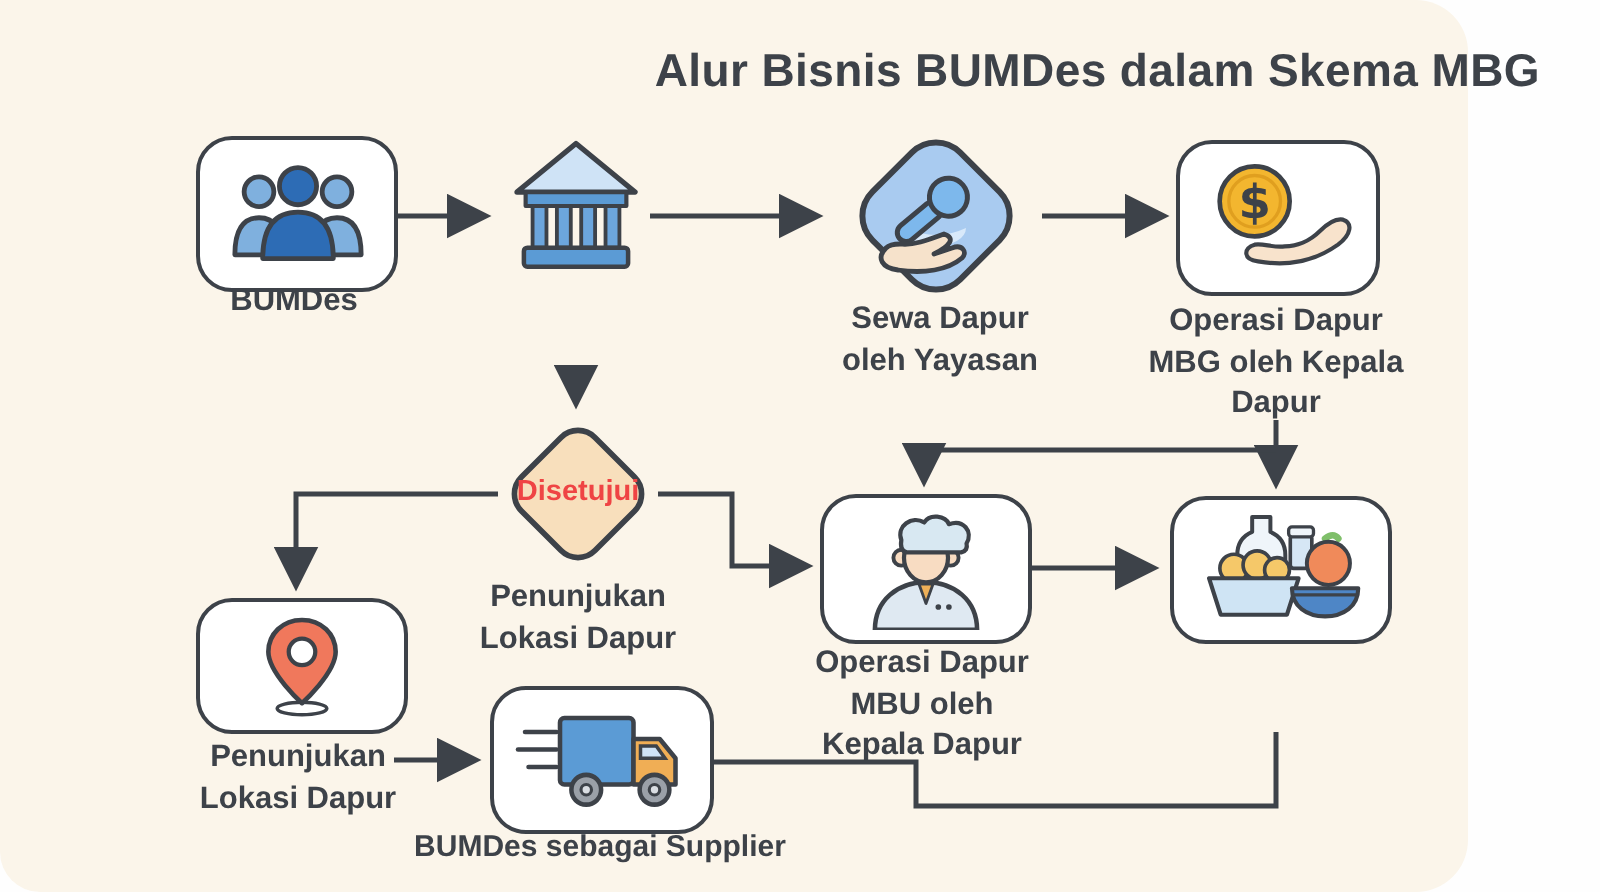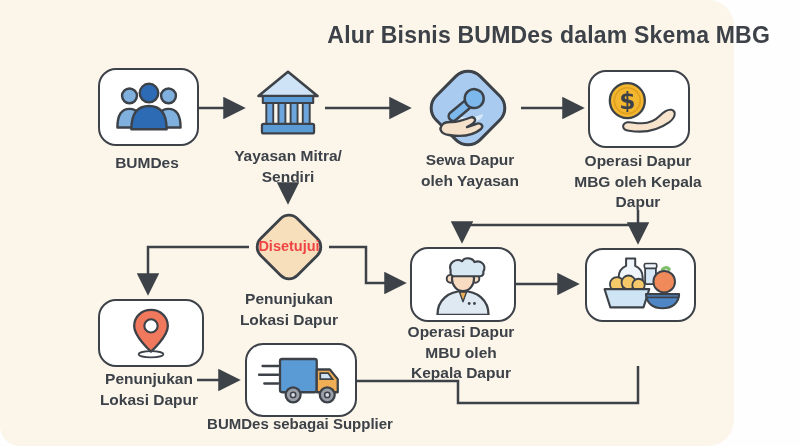--- a/index.html
+++ b/index.html
@@ -56,37 +56,35 @@
           <circle cx="15" cy="16" r="8" fill="#7FB0DE"></circle>
           <circle cx="57" cy="16" r="8" fill="#7FB0DE"></circle>
           <path d="M2,50 q0-20 13-20 q13,0 13,20 z" fill="#7FB0DE"></path>
           <path d="M44,50 q0-20 13-20 q13,0 13,20 z" fill="#7FB0DE"></path>
           <circle cx="36" cy="13" r="10" fill="#2D6CB5"></circle>
           <path d="M17,52 q0-25 19-25 q19,0 19,25 z" fill="#2D6CB5"></path>
         </g>
       </svg>
     </span>
   </div>
-  <div class="lbl" style="left:87px;top:153px;width:120px;">BUMDes</div>
+  <div class="lbl" style="left:87px;top:141px;width:120px;">BUMDes</div>
 
   <div class="icon-wrap" style="left:254px;top:66px;width:68px;height:74px;">
     <svg width="66" height="72" viewBox="0 0 76 80">
       <g stroke="#3D4249" stroke-linejoin="round">
         <path d="M38,4 L72,32 H4 Z" fill="#CFE3F6" stroke-width="3"></path>
         <rect x="9" y="32" width="58" height="8" fill="#5B9BD5" stroke-width="2.4"></rect>
         <rect x="13" y="40" width="8" height="24" fill="#6CA6DD" stroke-width="2.2"></rect>
         <rect x="27" y="40" width="8" height="24" fill="#6CA6DD" stroke-width="2.2"></rect>
         <rect x="41" y="40" width="8" height="24" fill="#6CA6DD" stroke-width="2.2"></rect>
         <rect x="55" y="40" width="8" height="24" fill="#6CA6DD" stroke-width="2.2"></rect>
         <rect x="8" y="64" width="60" height="11" rx="2" fill="#5B9BD5" stroke-width="2.6"></rect>
       </g>
     </svg>
   </div>
-  <div class="lbl" style="left:217px;top:146px;width:142px;">Yayasan Mitra/
-Sendiri</div>
 
   <div class="icon-wrap" style="left:417px;top:62px;width:102px;height:92px;">
     <svg width="102" height="92" viewBox="0 0 102 92">
       <rect x="20" y="15" width="62" height="62" rx="17" transform="rotate(45 51 46)" fill="#A9CBF0" stroke="#3D4249" stroke-width="3"></rect>
       <path d="M36,52 a15,9 0 0 0 30,0 q-15,7 -30,0 z" fill="#D8E9FA"></path>
       <g transform="rotate(-40 50 42)">
         <rect x="27" y="38" width="26" height="9" rx="4.5" fill="#7DB8EC" stroke="#3D4249" stroke-width="2.5"></rect>
         <circle cx="59" cy="42.5" r="9.5" fill="#7DB8EC" stroke="#3D4249" stroke-width="2.5"></circle>
       </g>
       <path d="M26,62 c-5,5 -2,10 6,11 c13,2 25,0 32,-6 c3,-3 0,-7 -5,-5 l-9,3 c8,-4 11,-8 5,-10 c-8,3 -16,6 -22,5 c-4,0 -6,1 -7,2 z" fill="#F6E2CB" stroke="#3D4249" stroke-width="2.4" stroke-linejoin="round"></path>

